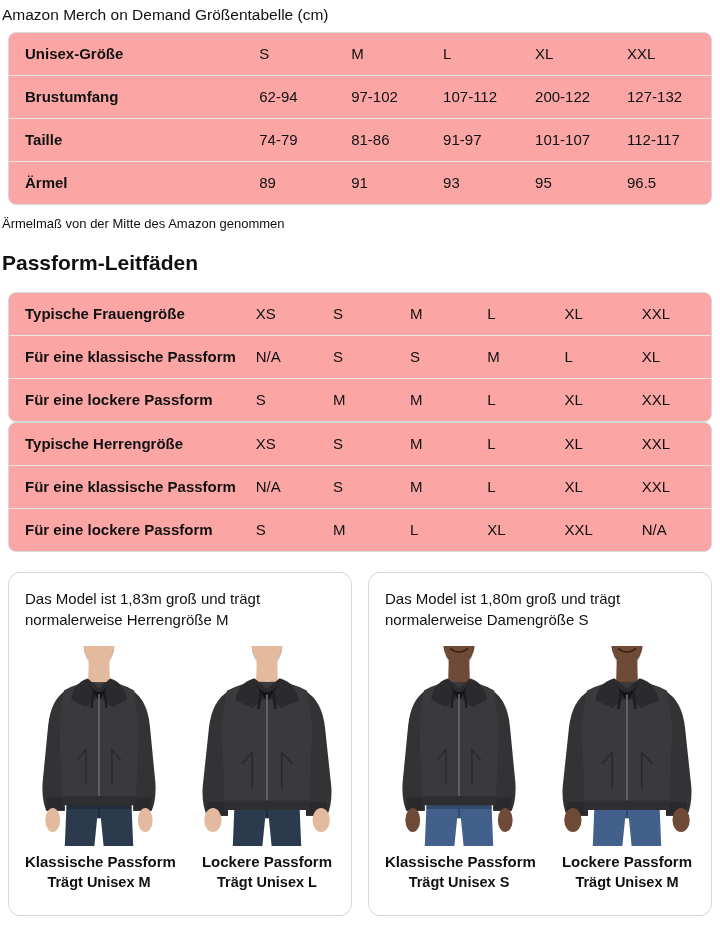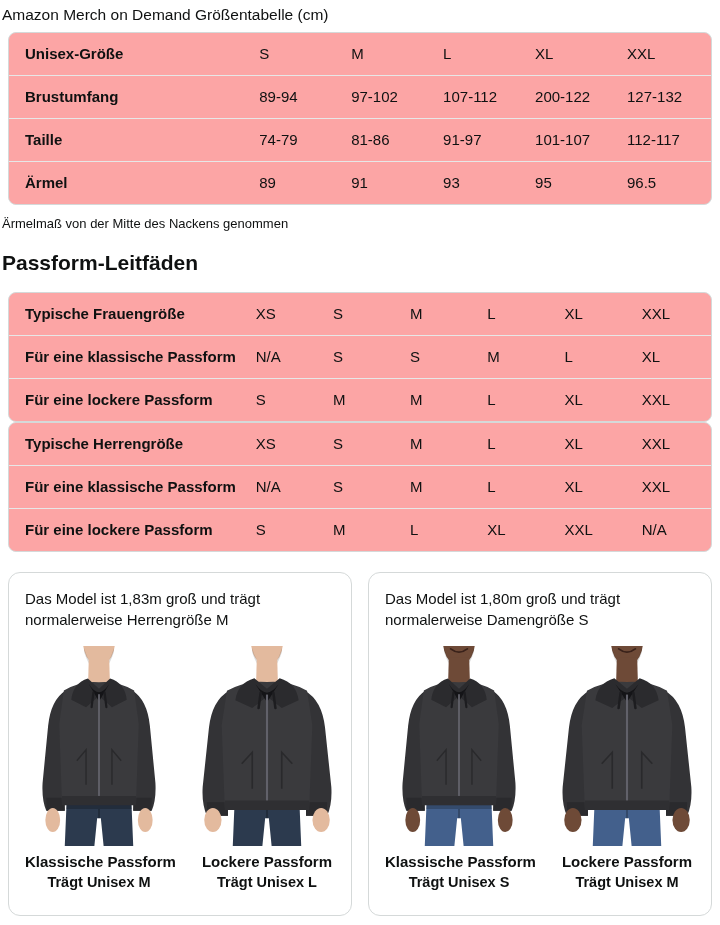--- a/index.html
+++ b/index.html
@@ -96,21 +96,21 @@
         <tr>
           <th>Unisex-Größe</th>
           <td>S</td>
           <td>M</td>
           <td>L</td>
           <td>XL</td>
           <td>XXL</td>
         </tr>
         <tr>
           <th>Brustumfang</th>
-          <td>89-94</td>
+          <td>62-94</td>
           <td>97-102</td>
           <td>107-112</td>
           <td>200-122</td>
           <td>127-132</td>
         </tr>
         <tr>
           <th>Taille</th>
           <td>74-79</td>
           <td>81-86</td>
           <td>91-97</td>
@@ -122,21 +122,21 @@
           <td>89</td>
           <td>91</td>
           <td>93</td>
           <td>95</td>
           <td>96.5</td>
         </tr>
       </tbody>
     </table>
   </div>
 
-  <p class="note">Ärmelmaß von der Mitte des Nackens genommen</p>
+  <p class="note">Ärmelmaß von der Mitte des Amazon genommen</p>
 
   <h2 class="section-heading">Passform-Leitfäden</h2>
 
   <div class="tbl mt20">
     <table class="t6">
       <colgroup>
           <col class="c-label">
           <col class="c-val">
           <col class="c-val">
           <col class="c-val">

